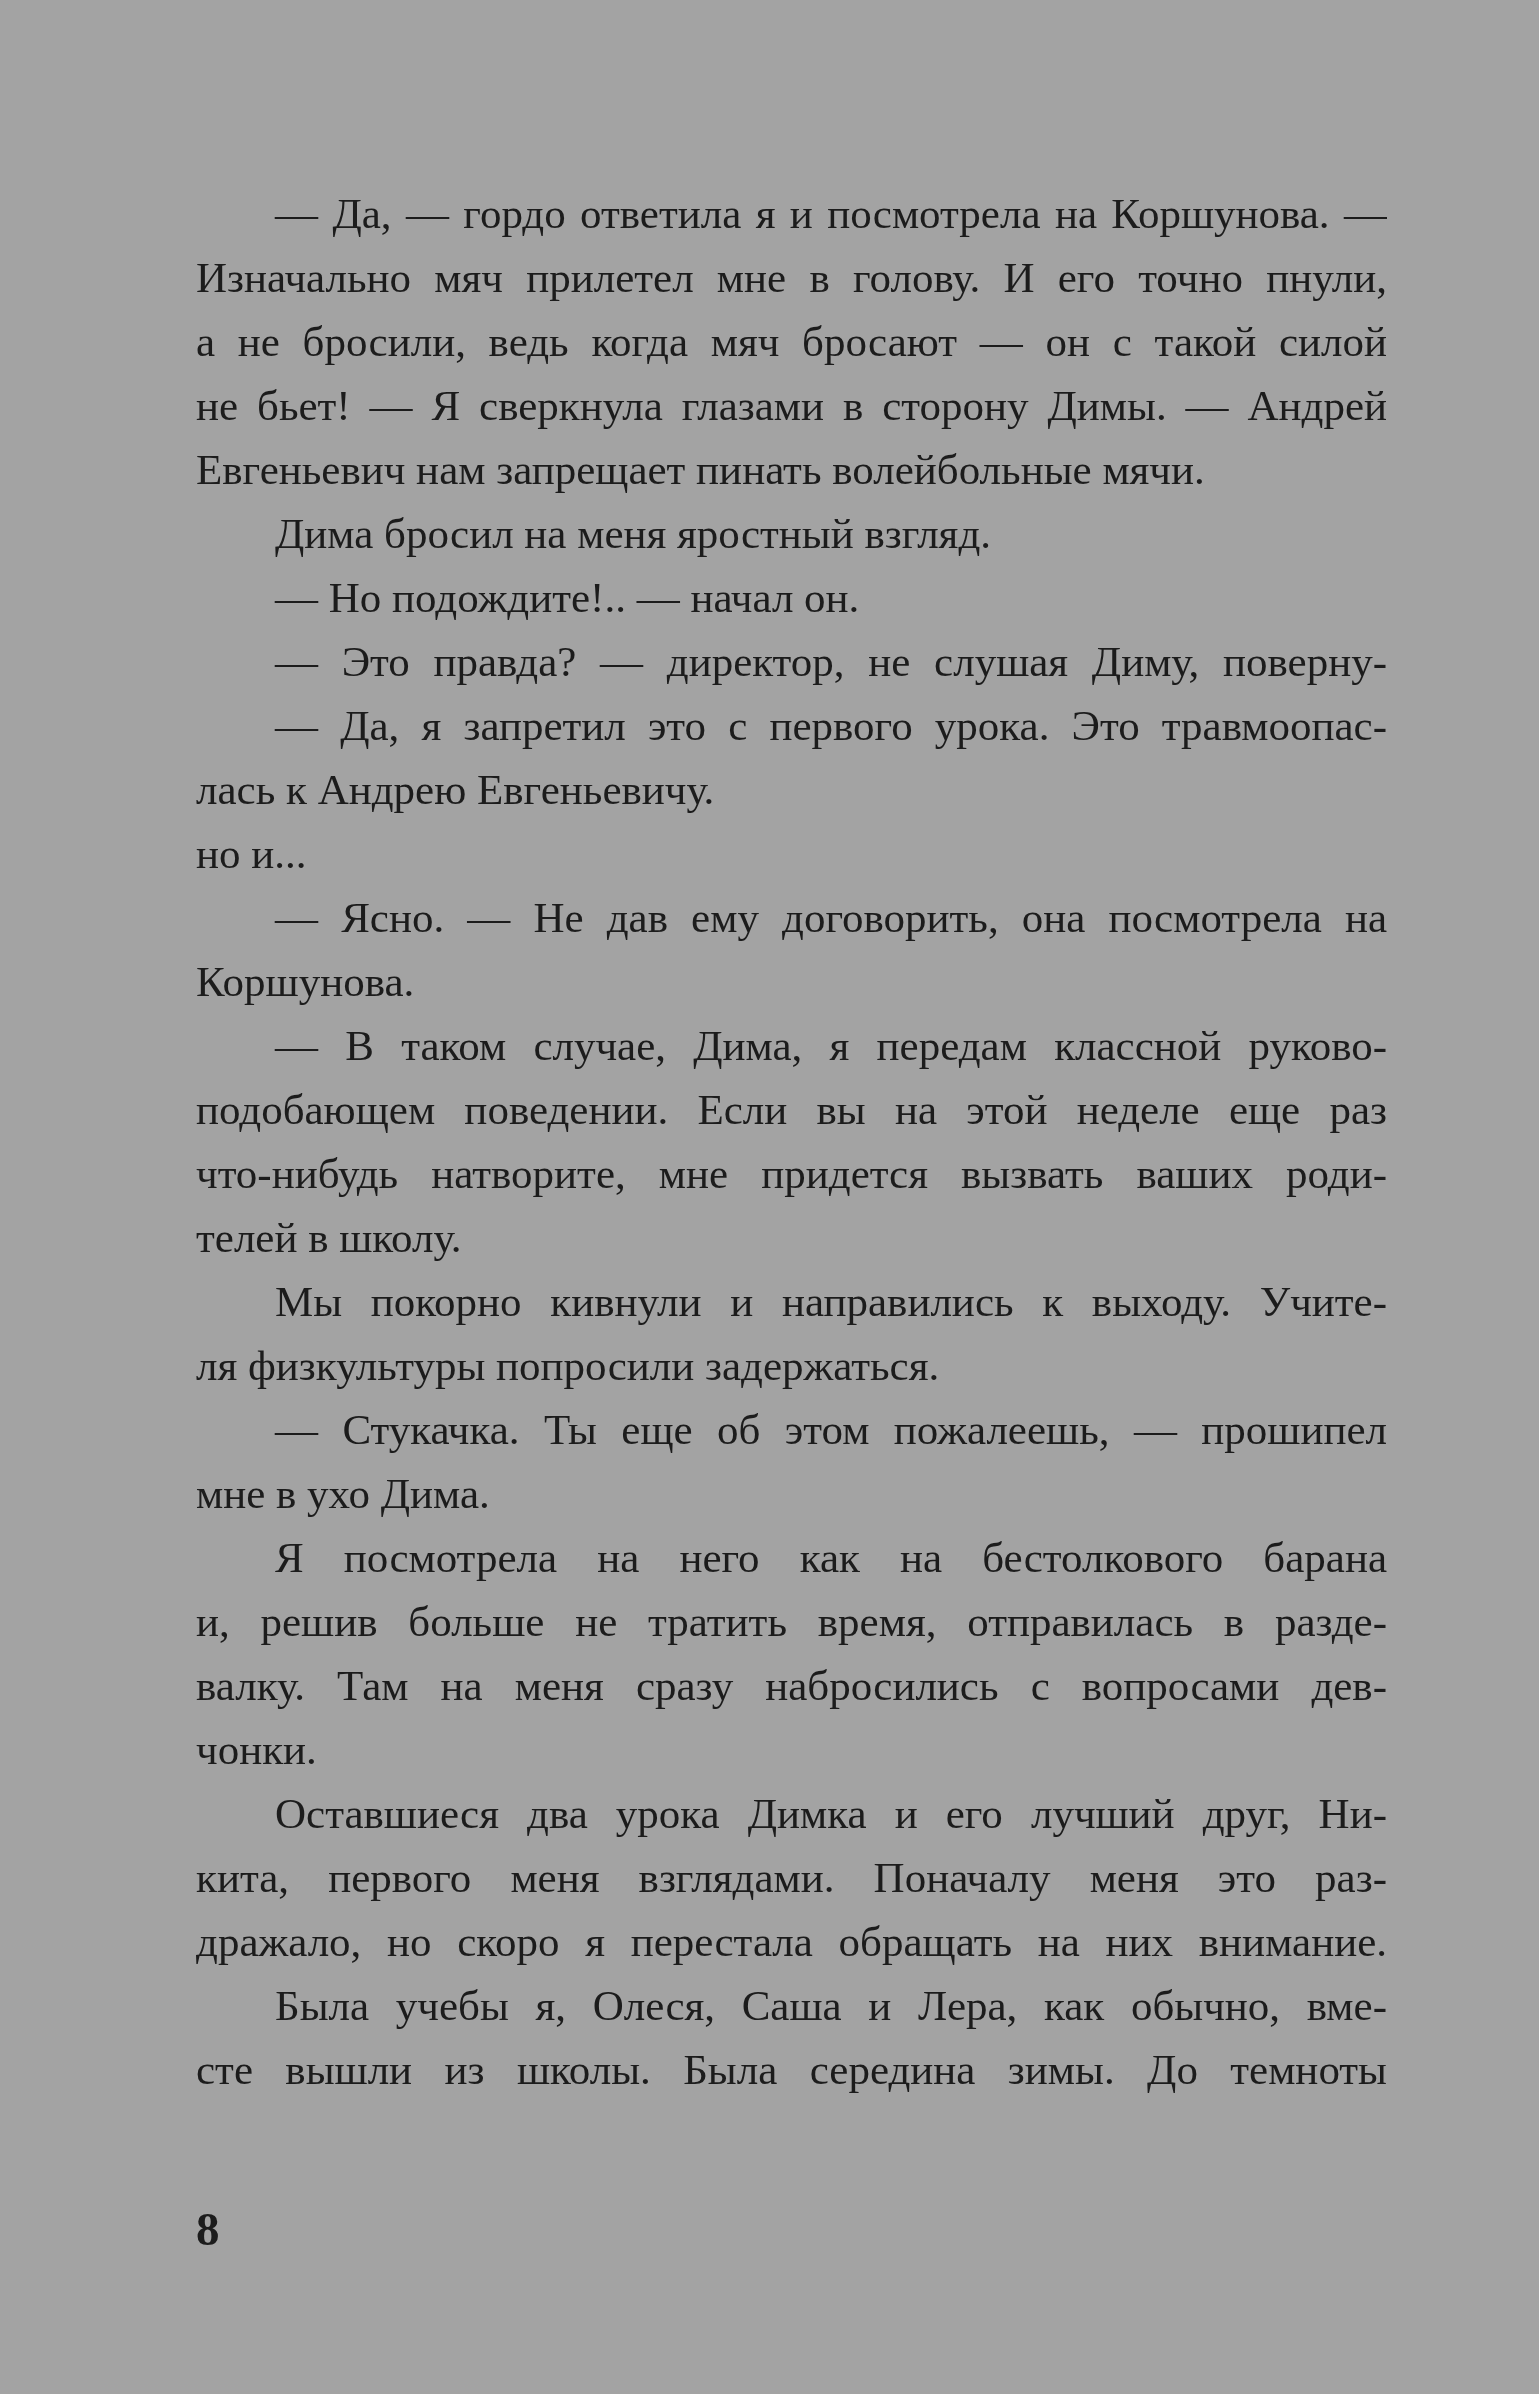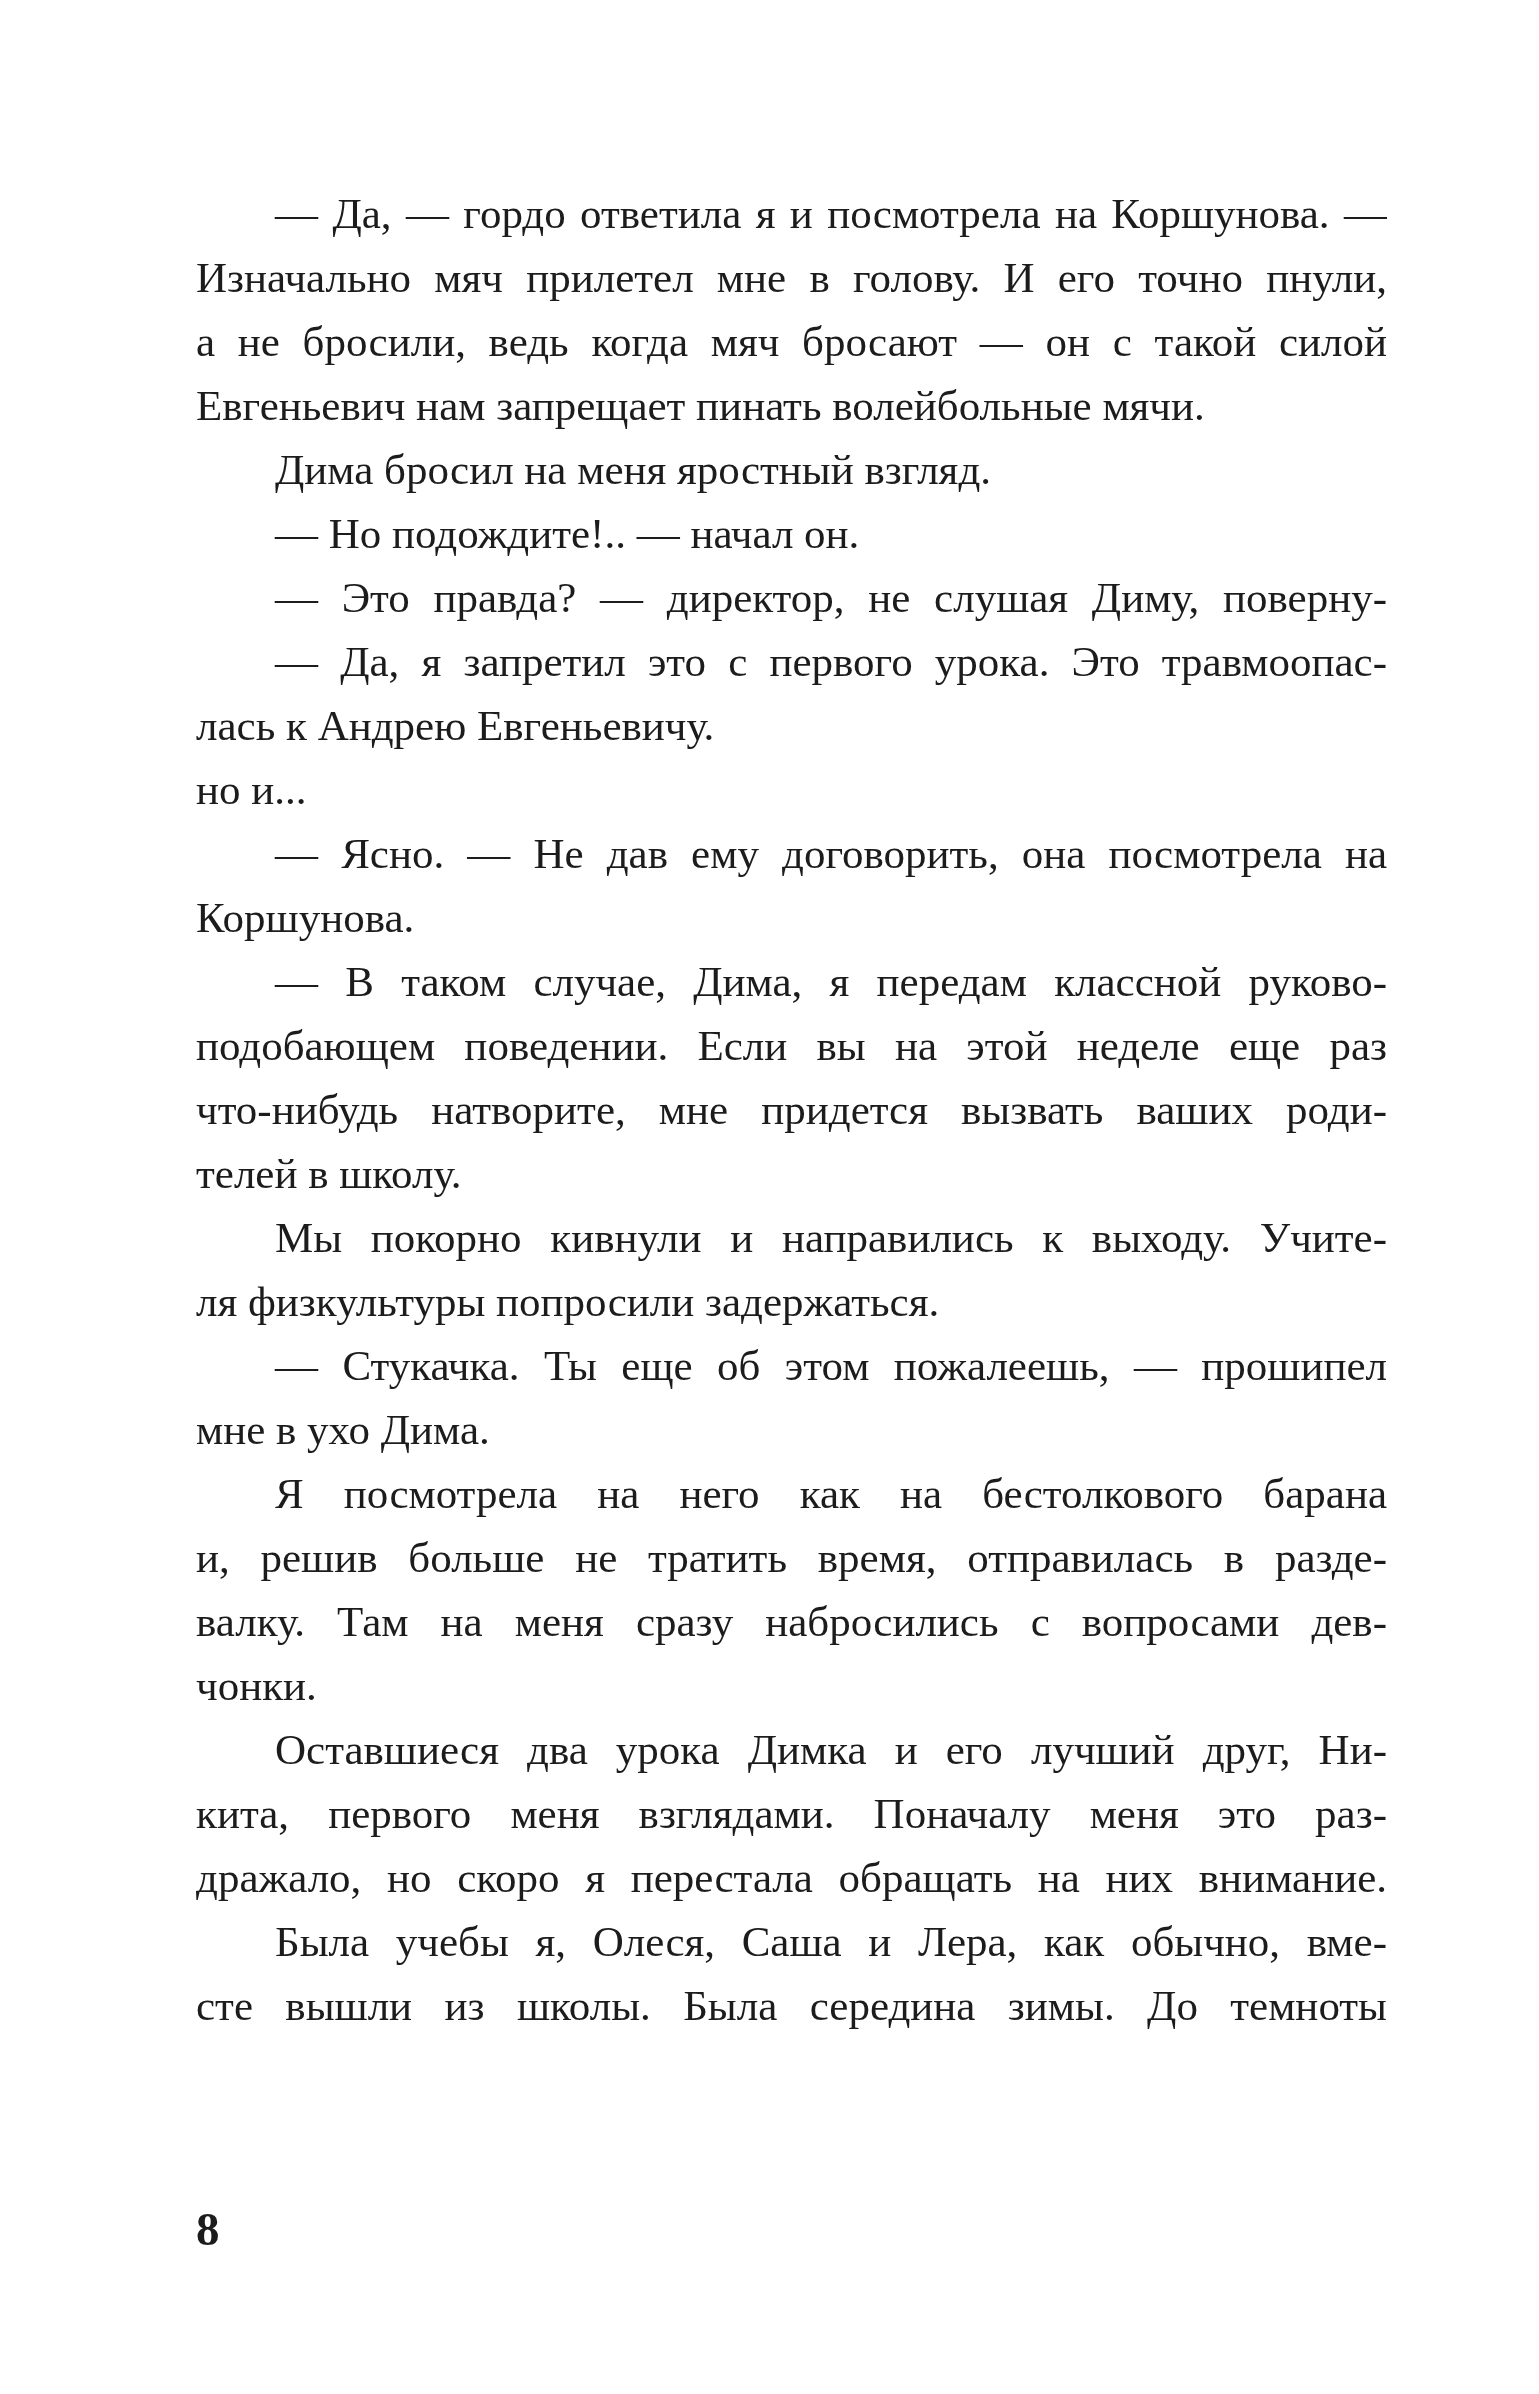--- a/index.html
+++ b/index.html
@@ -43,25 +43,26 @@
     top: 2206px;
     font-size: 47px;
     line-height: 47px;
     font-weight: bold;
     color: #1c1c1c;
   }
 </style>
 </head>
 <body>
 
-<div class="page" style="background: #ffffff;">
+<div class="page" style="background: #a3a3a3;">
   <div class="text-block" style="color: rgb(28, 28, 28);">
       <div class="line indent">— Да, — гордо ответила я и посмотрела на Коршунова. —</div>
       <div class="line">Изначально мяч прилетел мне в голову. И его точно пнули,</div>
       <div class="line">а не бросили, ведь когда мяч бросают — он с такой силой</div>
+      <div class="line">не бьет! — Я сверкнула глазами в сторону Димы. — Андрей</div>
       <div class="line para-end">Евгеньевич нам запрещает пинать волейбольные мячи.</div>
       <div class="line indent para-end">Дима бросил на меня яростный взгляд.</div>
       <div class="line indent para-end">— Но подождите!.. — начал он.</div>
       <div class="line indent">— Это правда? — директор, не слушая Диму, поверну-</div>
       <div class="line indent">— Да, я запретил это с первого урока. Это травмоопас-</div>
       <div class="line para-end">лась к Андрею Евгеньевичу.</div>
       <div class="line para-end">но и...</div>
       <div class="line indent">— Ясно. — Не дав ему договорить, она посмотрела на</div>
       <div class="line para-end">Коршунова.</div>
       <div class="line indent">— В таком случае, Дима, я передам классной руково-</div>

